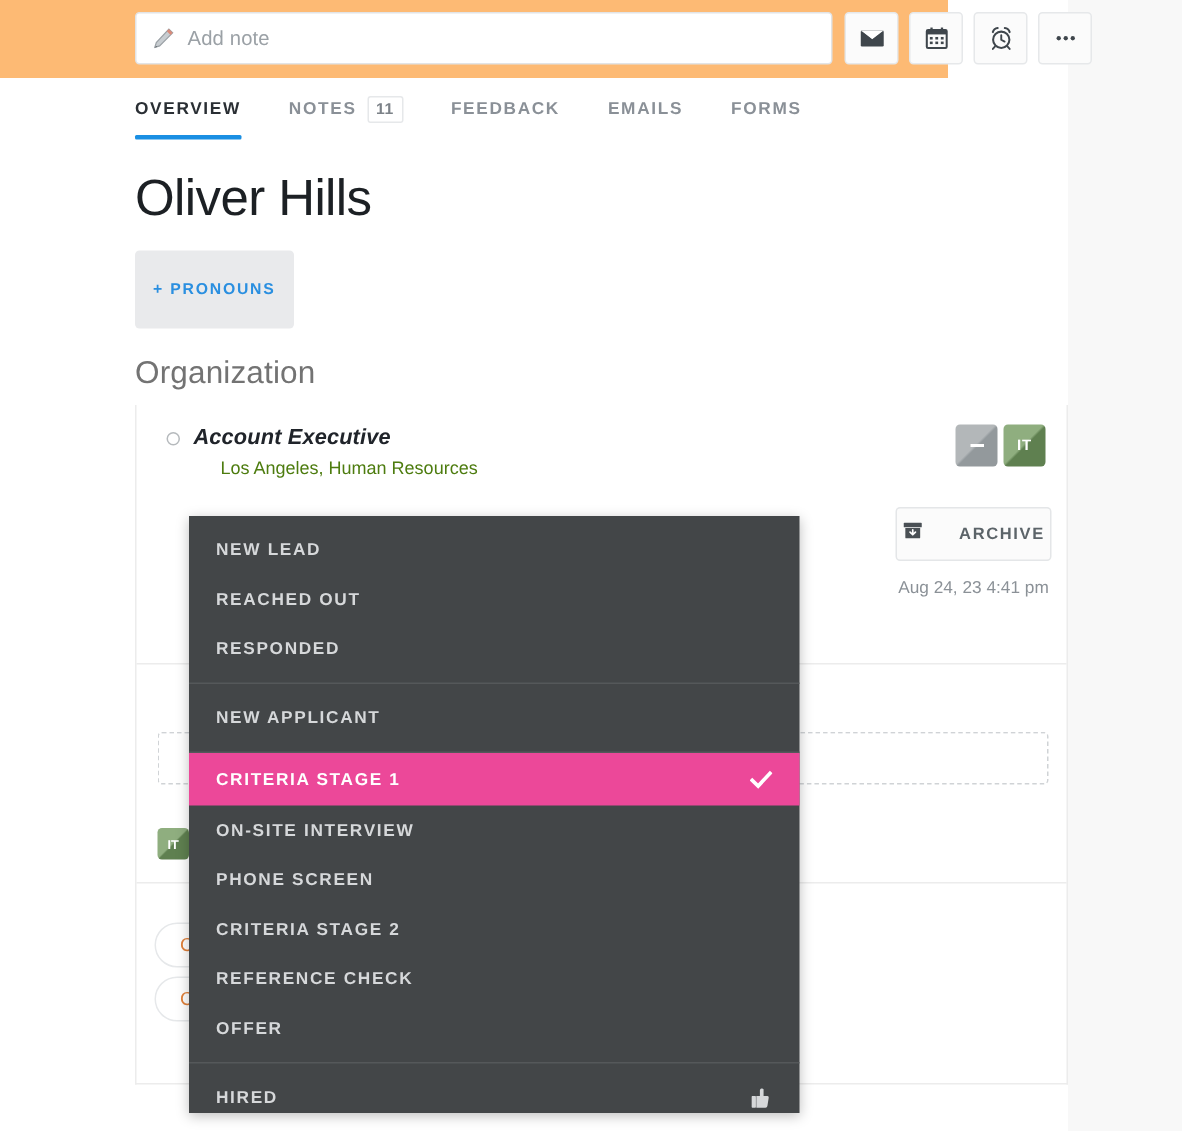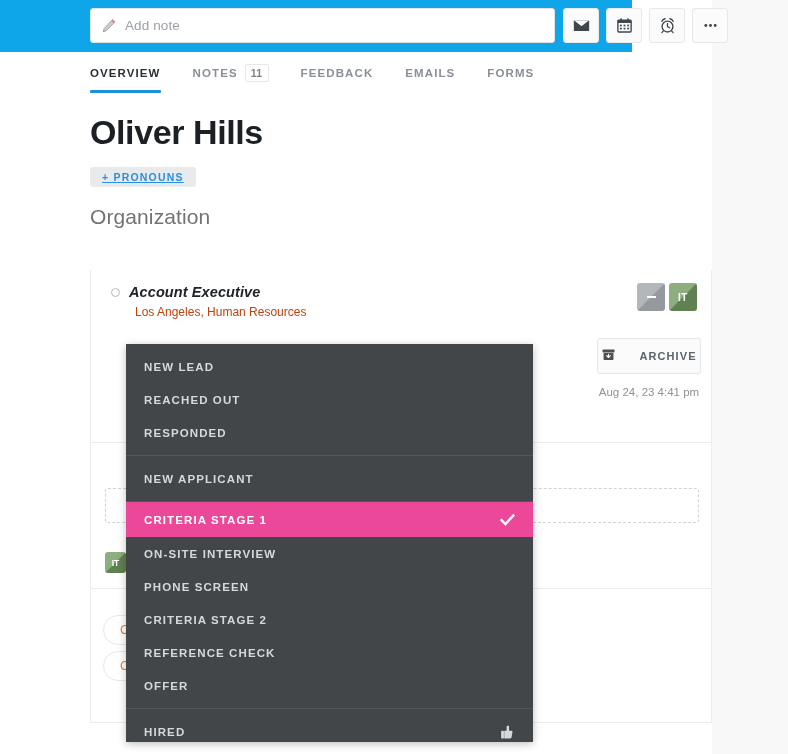--- a/index.html
+++ b/index.html
@@ -17,21 +17,21 @@
     background: #f8f8f8;
   }
   .page-bg-left {
     position: absolute; left: 0; top: 0; width: 90px; height: 754px;
     background: #ffffff;
   }
 
   
   .topbar {
     position: absolute; left: 0; top: 0; width: 632px; height: 52px;
-    background: #0ea5e9;
+    background: #fdba74;
   }
   .note-input {
     position: absolute; left: 90px; top: 8px; width: 465px; height: 35px;
     background: #ffffff; border: 1px solid #e2e4e6; border-radius: 3px;
     display: flex; align-items: center; padding: 0 10px; gap: 8px;
   }
   .pencil-icon { width: 16px; height: 16px; flex: 0 0 16px; }
   .note-placeholder {
     font-size: 13.5px; color: #9ba1a6; letter-spacing: .1px;
   }
@@ -59,46 +59,46 @@
   }
   .tab-badge {
     background: #ffffff; border: 1px solid #e6e8ea; border-radius: 2px;
     font-size: 10.5px; color: #7c8288; padding: 2px 5px; letter-spacing: .4px;
     font-weight: bold;
   }
 
   
   .name-block { position: absolute; left: 90px; top: 112px; }
   .person-name {
-    font-size: 34px; font-weight: bold; color: #1c2024; letter-spacing: -0.4px;
+    font-size: 34px; font-weight: normal; color: #1c2024; letter-spacing: -0.4px;
     line-height: 1.2;
   }
   .pronouns-badge {
     display: inline-block; margin-top: 14px;
     background: #e9eaec; color: #2a8fe0;
     font-size: 10.5px; font-weight: bold; letter-spacing: 1.2px;
-    padding: 4px 12px; border-radius: 3px; text-decoration: underline;
+    padding: 20px 12px; border-radius: 3px;
   }
   .organization {
     margin-top: 18px; font-size: 21px; color: #737373; letter-spacing: .1px;
   }
 
   
   .job-card {
     position: absolute; left: 90px; top: 270px; width: 622px; height: 453px;
     background: #ffffff; border: 1px solid #ececec; border-top: none;
   }
   .job-header { position: relative; padding: 14px 20px 0 20px; }
   .job-title-row { display: flex; align-items: center; gap: 9px; font-style: italic; }
   .status-dot {
     width: 9px; height: 9px; border-radius: 50%;
     border: 1.5px solid #b6babd; background: transparent; flex: 0 0 9px;
   }
   .job-title { font-size: 14.5px; font-weight: bold; color: #20242a; letter-spacing: .1px; }
-  .job-sub { margin-left: 24px; margin-top: 5px; font-size: 12px; color: #c2410c; }
+  .job-sub { margin-left: 36px; margin-top: 5px; font-size: 12px; color: #4d7c0f; }
   .avatars { position: absolute; right: 14px; top: 13px; display: flex; gap: 4px; }
   .avatar {
     width: 28px; height: 28px; border-radius: 3px;
     display: flex; align-items: center; justify-content: center;
     font-size: 10px; font-weight: bold; color: #ffffff; letter-spacing: .5px;
   }
   .avatar.gray { background: linear-gradient(135deg,#b3b7b9 0%,#b3b7b9 48%,#93999c 52%,#93999c 100%); }
   .avatar.green { background: linear-gradient(135deg,#8fae7f 0%,#8fae7f 48%,#5f8050 52%,#5f8050 100%); }
   .avatar.gray .dash { width: 9px; height: 2px; background: #ffffff; display:block; }
 

